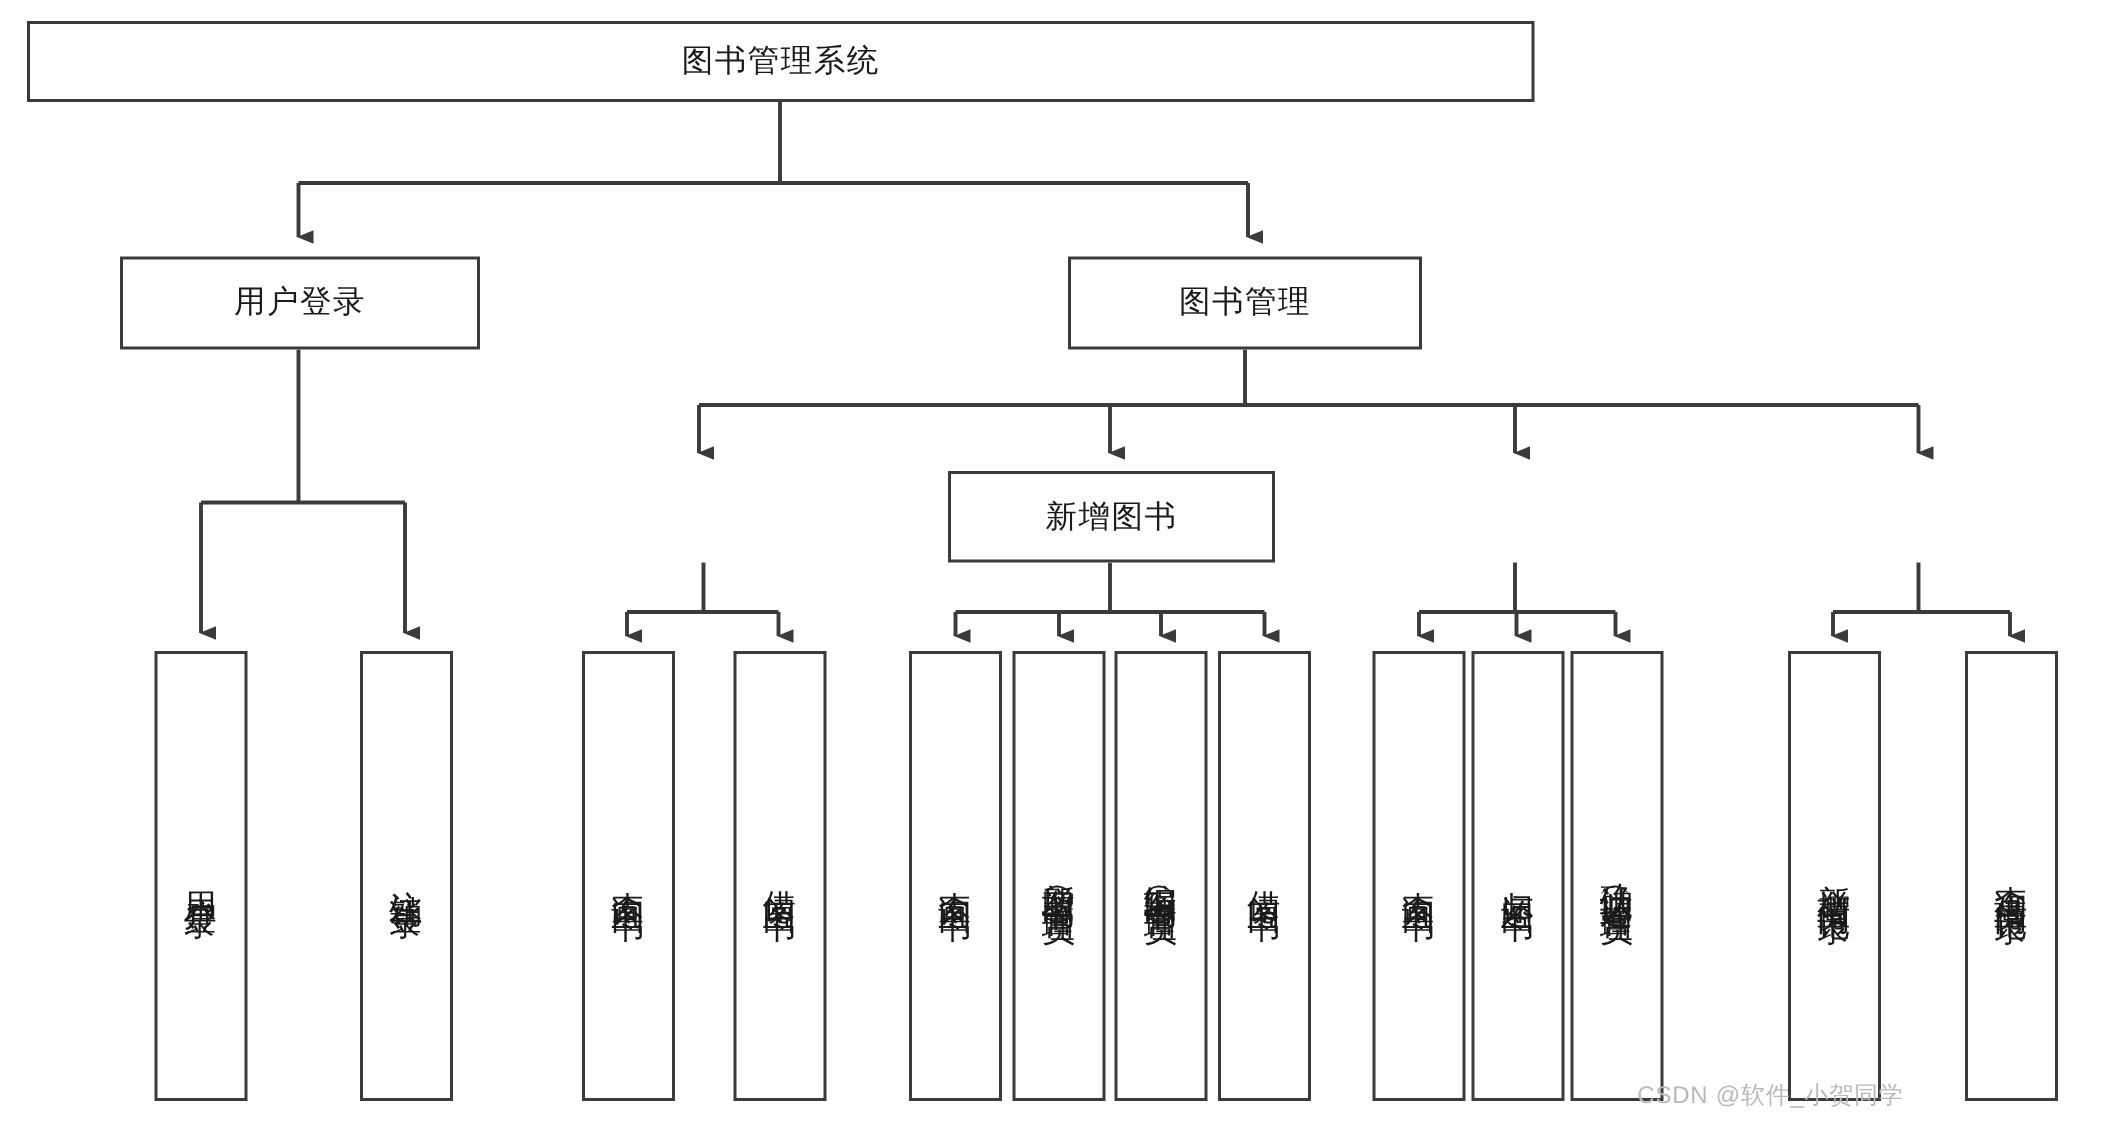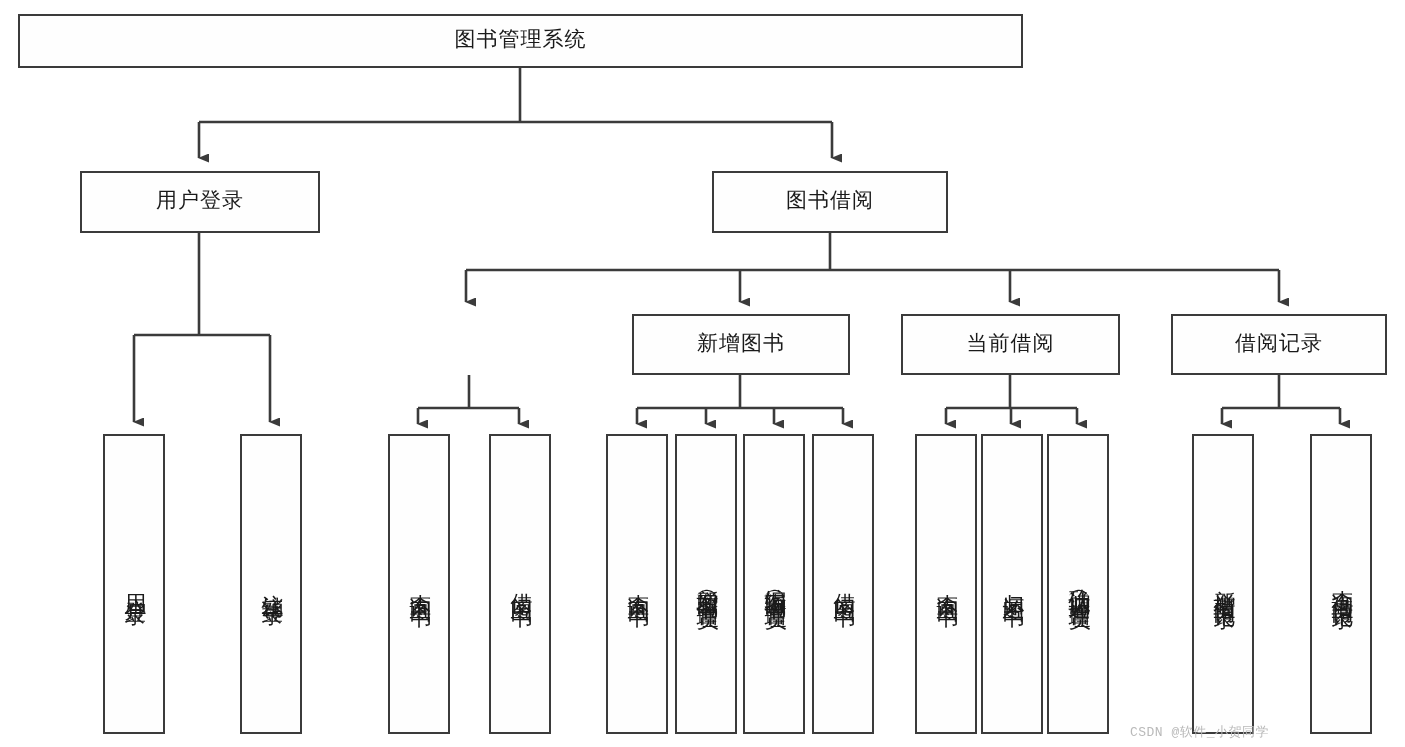--- a/index.html
+++ b/index.html
@@ -11,21 +11,20 @@
     width: 1405px;
     height: 747px;
     font-family: "Liberation Sans", "DejaVu Sans", sans-serif;
     overflow: hidden;
     position: relative;
   }
   #diagram-root {
     position: relative;
     width: 1277px;
     height: 747px;
-    font-family: Liberation Mono, monospace;
   }
   svg.connector-layer {
     position: absolute;
     left: 0;
     top: 0;
     width: 1405px;
     height: 747px;
     pointer-events: none;
   }
   .node-box {
@@ -58,21 +57,21 @@
     max-height: 272px;
   }
   .node-box.leaf.tall-text .node-label {
     letter-spacing: 3px;
     max-height: 284px;
   }
   #watermark {
     position: absolute;
     right: 8px;
     bottom: 6px;
-    font-size: 13px;
+    font-size: 16px;
     color: #b9b9b9;
     letter-spacing: 0.5px;
     white-space: nowrap;
     user-select: none;
   }
 </style>
 </head>
 <body>
 
 <div id="diagram-root">
@@ -128,31 +127,25 @@
   </svg>
 
   <div class="node-box" style="left:18px; top:14px; width:1005px; height:54px;">
     <span class="node-label">图书管理系统</span>
   </div>
 
   <div class="node-box" style="left:80px; top:171px; width:240px; height:62px;">
     <span class="node-label">用户登录</span>
   </div>
   <div class="node-box" style="left:712px; top:171px; width:236px; height:62px;">
-    <span class="node-label">图书借阅</span>
+    <span class="node-label">图书管理</span>
   </div>
 
   <div class="node-box" style="left:632px; top:314px; width:218px; height:61px;">
     <span class="node-label">新增图书</span>
-  </div>
-  <div class="node-box" style="left:901px; top:314px; width:219px; height:61px;">
-    <span class="node-label">当前借阅</span>
-  </div>
-  <div class="node-box" style="left:1171px; top:314px; width:216px; height:61px;">
-    <span class="node-label">借阅记录</span>
   </div>
 
   <div class="node-box leaf" style="left:103px; top:434px; width:62px; height:300px;">
     <span class="node-label">用户登录</span>
   </div>
   <div class="node-box leaf" style="left:240px; top:434px; width:62px; height:300px;">
     <span class="node-label">注销登录</span>
   </div>
 
   <div class="node-box leaf" style="left:388px; top:434px; width:62px; height:300px;">

